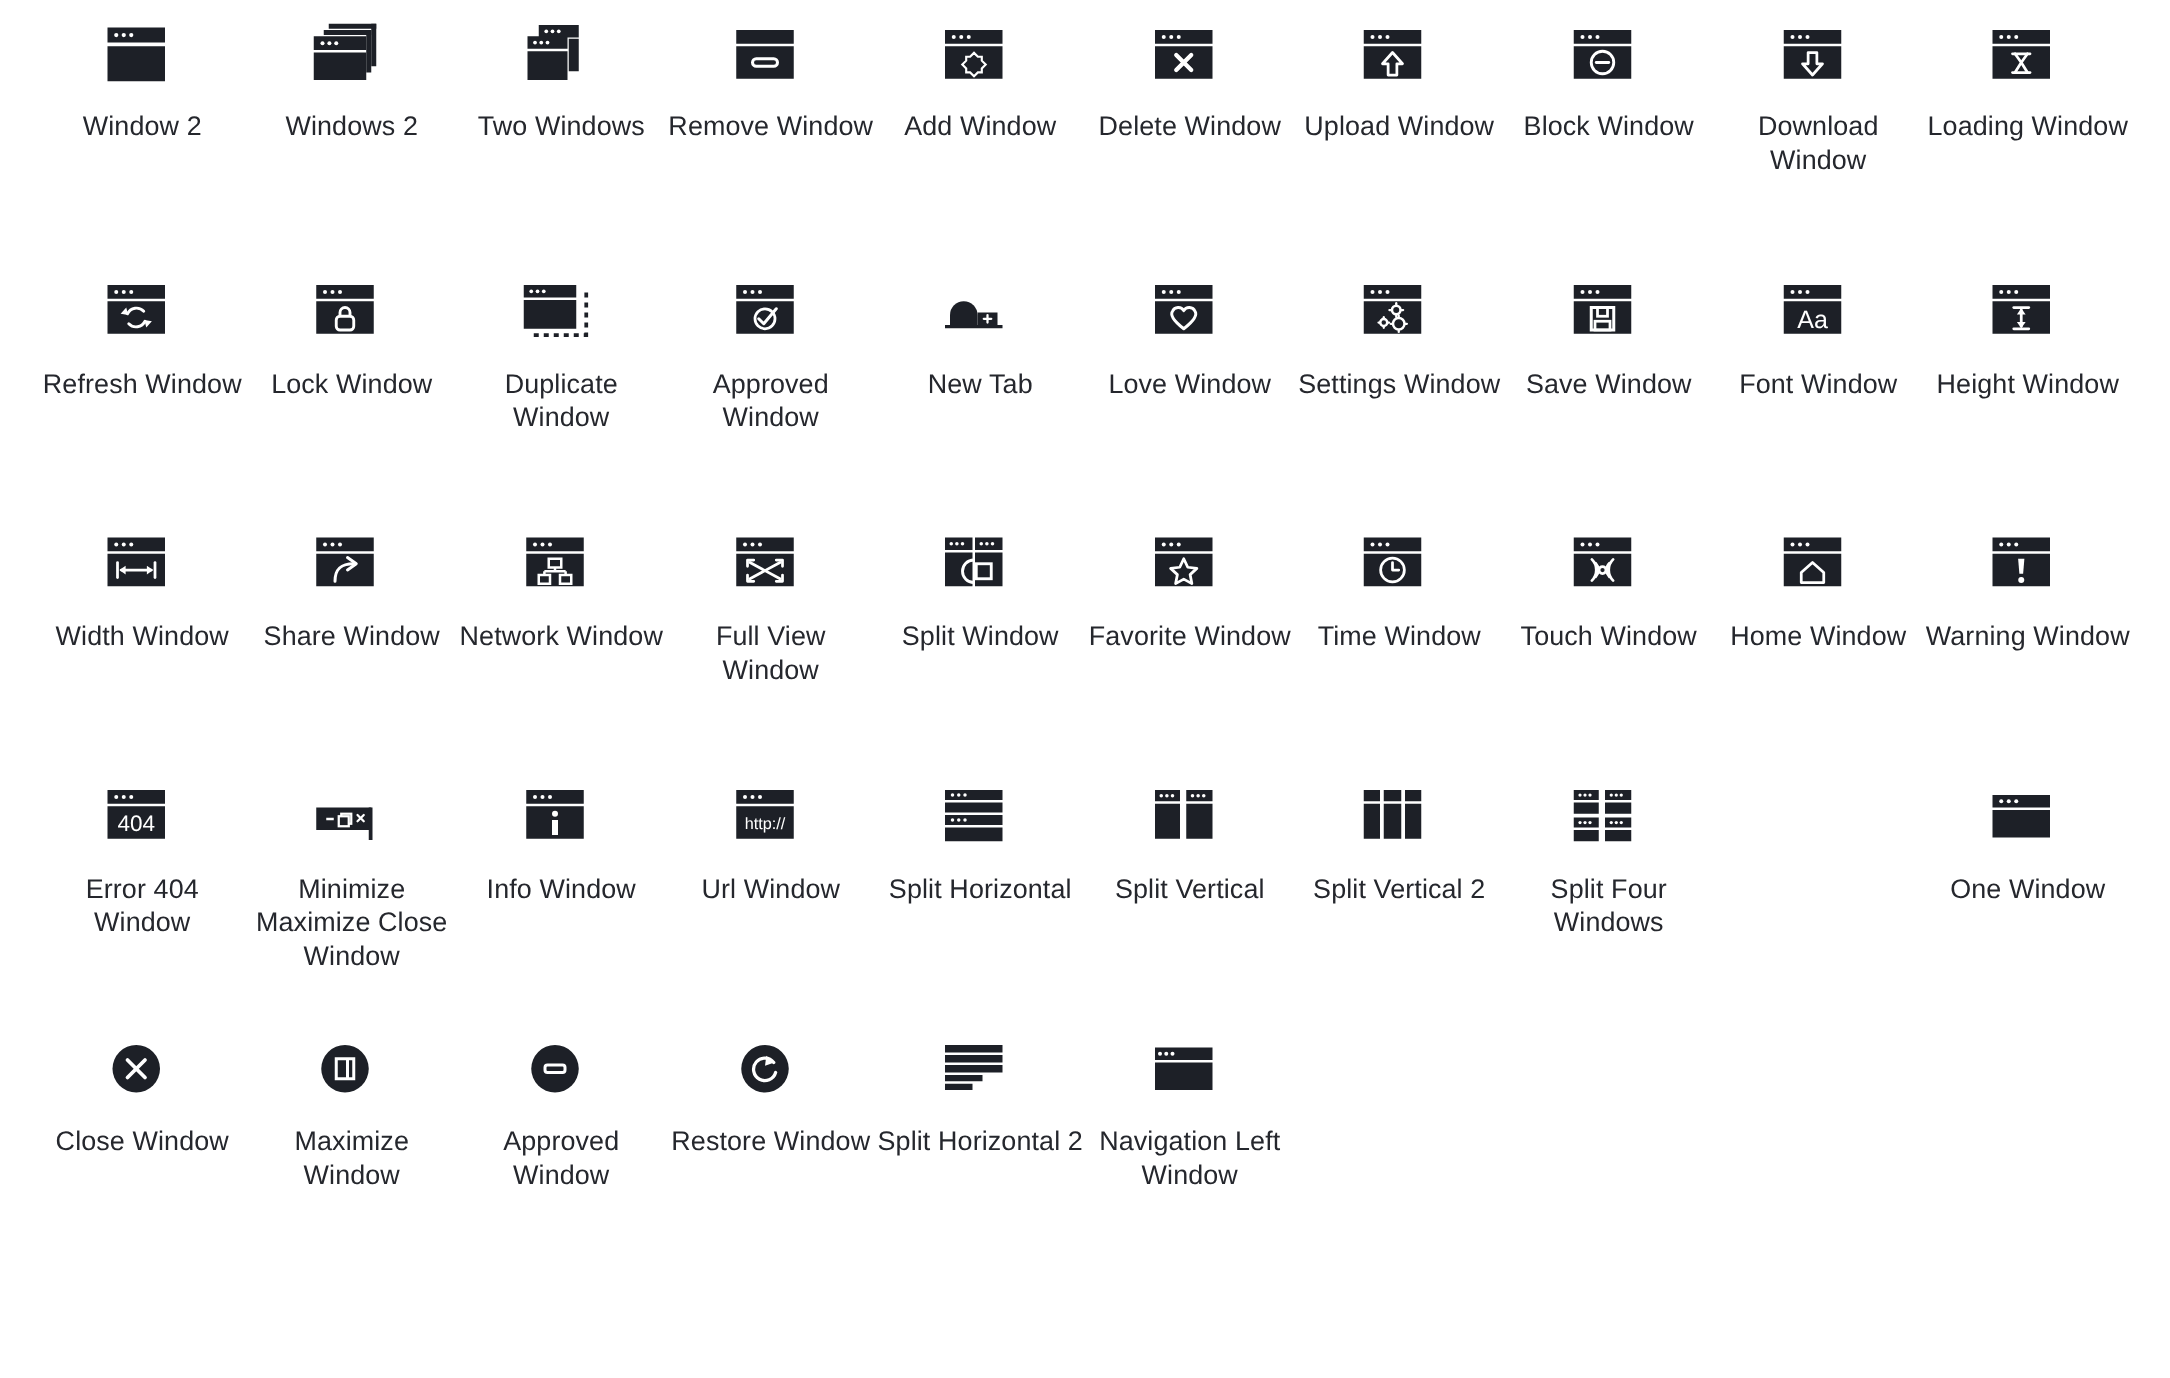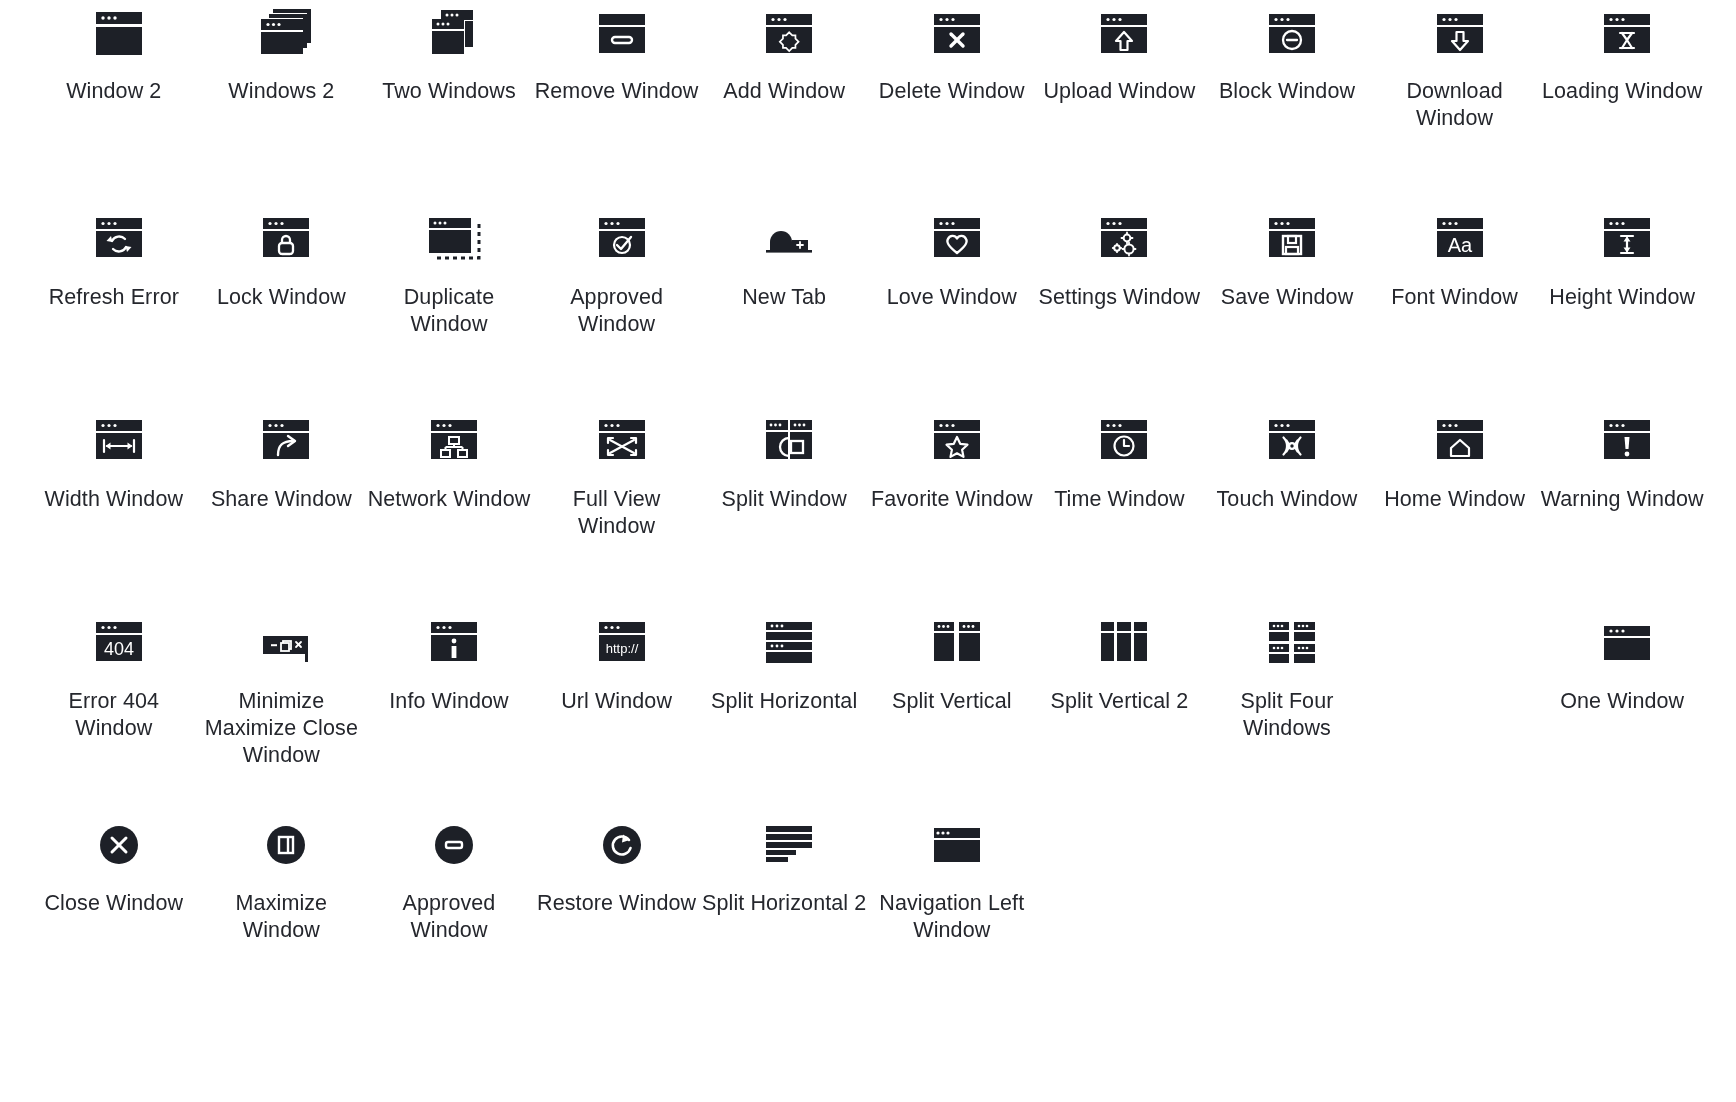--- a/index.html
+++ b/index.html
@@ -26,29 +26,29 @@
     grid-template-columns: repeat(10, 1fr);
     grid-auto-rows: 202px;
     column-gap: 0px;
     row-gap: 0px;
   }
   .cell {
     display: flex;
     flex-direction: column;
     align-items: center;
     justify-content: flex-start;
-    padding-top: 4px;
+    padding-top: 14px;
   }
   .cell.empty { visibility: hidden; }
   .glyph {
     width: 72px;
     height: 66px;
     display: flex;
     align-items: center;
-    justify-content: flex-end;
+    justify-content: flex-start;
   }
   .glyph svg { display: block; }
   .cap {
     margin-top: 12px;
     font-size: 21.5px;
     line-height: 27px;
     text-align: center;
     color: #25272d;
     letter-spacing: 0.1px;
     max-width: 168px;
@@ -224,21 +224,21 @@
             <circle cx="27" cy="13.5" r="1.6" fill="#fff"></circle>
           <rect x="8" y="21" width="46" height="26" fill="#1d2027"></rect>
           <g fill="none" stroke="#fff" stroke-width="2.3" stroke-linecap="round">
             <path d="M24 31 a8 8 0 0 1 13 -2"></path>
             <path d="M38 37 a8 8 0 0 1 -13 2"></path>
           </g>
           <path d="M23 26 l1.5 6 l-6 -1 z" fill="#fff"></path>
           <path d="M39 42 l-1.5 -6 l6 1 z" fill="#fff"></path>
         </svg>
       </div>
-      <div class="cap">Refresh Error</div>
+      <div class="cap">Refresh Window</div>
     </div>
 
     <div class="cell">
       <div class="glyph">
         <svg width="62" height="58" viewBox="0 0 62 58">
           <rect x="8" y="8" width="46" height="11" fill="#1d2027"></rect>
           <circle cx="15" cy="13.5" r="1.6" fill="#fff"></circle>
             <circle cx="21" cy="13.5" r="1.6" fill="#fff"></circle>
             <circle cx="27" cy="13.5" r="1.6" fill="#fff"></circle>
           <rect x="8" y="21" width="46" height="26" fill="#1d2027"></rect>

